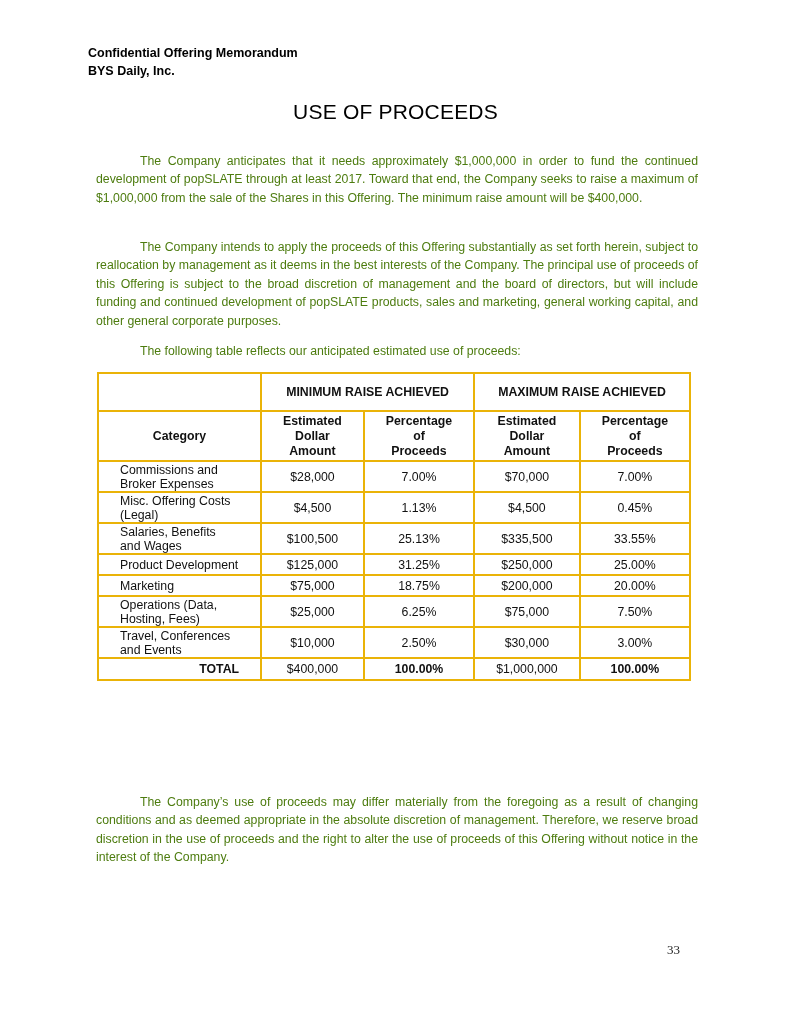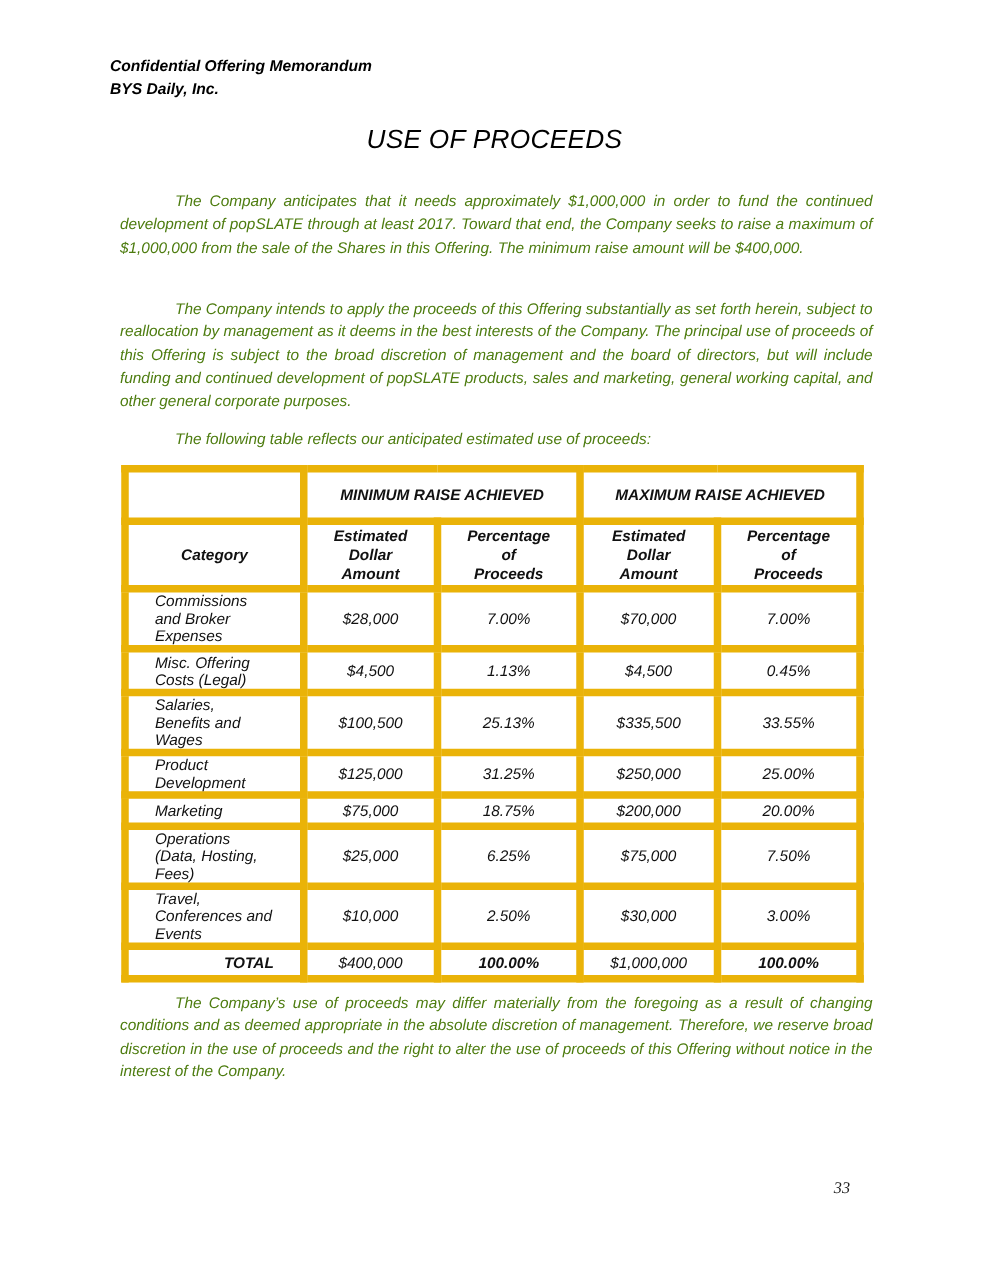--- a/index.html
+++ b/index.html
@@ -1,30 +1,30 @@
 <!DOCTYPE html>
 <html><head>
   <meta charset="utf-8">
   <style>
     html, body { margin: 0; padding: 0; background: #ffffff; }
     body { width: 791px; height: 1024px; position: relative; overflow: hidden; color: #111; }
-    .page { position: absolute; left: 0; top: 0; width: 791px; height: 1024px; font-style: italic; }
+    .page { position: absolute; left: 0; top: 0; width: 791px; height: 1024px; }
     .hdr { position: absolute; left: 88px; font-family: "Liberation Sans", sans-serif; font-weight: bold; font-size: 12.5px; color: #000; }
     .hdr1 { top: 46px; }
     .hdr2 { top: 64px; }
     .title { position: absolute; top: 100px; left: 0; width: 791px; text-align: center; font-family: "Liberation Sans", sans-serif; font-size: 21px; color: #000; letter-spacing: 0.2px; }
     .para { position: absolute; left: 96px; width: 602px; font-family: "Liberation Sans", sans-serif; font-size: 12.3px; line-height: 18.4px; text-align: justify; color: #4d7c0f; }
     .para .indent { display: inline-block; width: 44px; }
     .p1 { top: 152px; }
     .p2 { top: 238px; }
     .p3 { top: 342px; }
     .p4 { top: 793px; }
 
     table.proceeds { position: absolute; top: 372px; left: 97px; width: 594px; border-collapse: collapse; font-family: "Liberation Sans", sans-serif; font-size: 12.3px; color: #111; }
-    table.proceeds td, table.proceeds th { border: 6px solid #eab308; padding: 0 21px; }
+    table.proceeds td, table.proceeds th { border: 2px solid #eab308; padding: 0 21px; }
     table.proceeds th { font-weight: bold; text-align: center; }
     .grp th { height: 36px; }
     .sub th { height: 48px; line-height: 15px; }
     .cat { text-align: left; width: 136px; line-height: 14px; }
     .num { text-align: center; }
     tr.row td { height: 29px; }
     tr.row.single td { height: 19px; }
     tr.total td { height: 20px; }
     .total-label { text-align: right !important; font-weight: bold; }
     .bold { font-weight: bold; }

